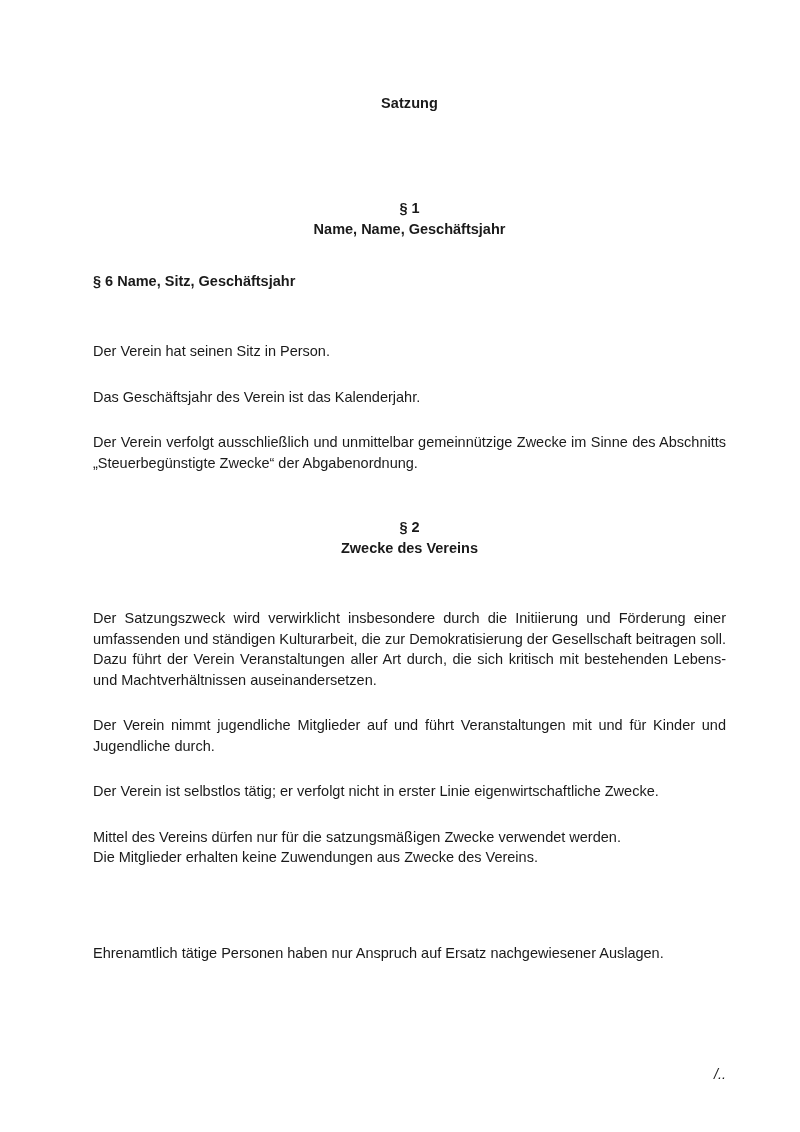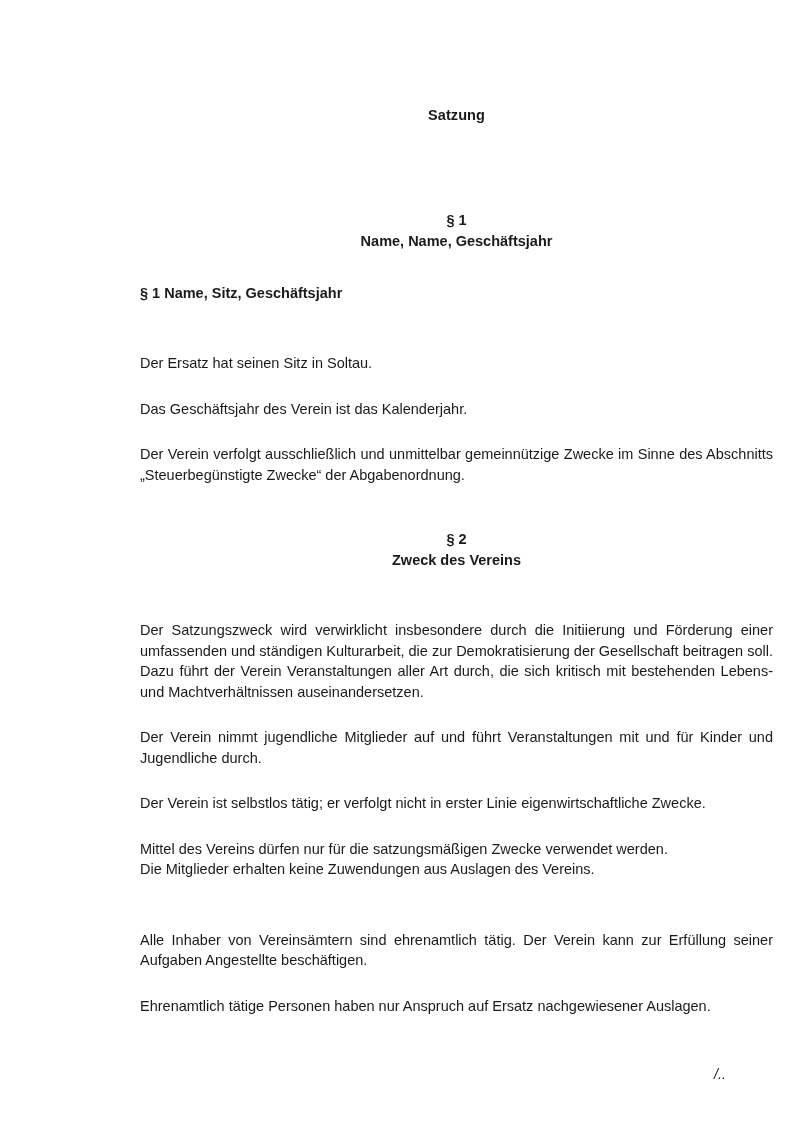--- a/index.html
+++ b/index.html
@@ -17,23 +17,22 @@
     width: 800px;
     height: 1132px;
     margin: 0 auto;
     background: #ffffff;
     box-sizing: border-box;
     overflow: hidden;
   }
   .content {
     position: absolute;
     left: 93px;
-    top: 12px;
+    top: 0;
     width: 633px;
-    margin-left: 47px;
   }
   
   .doc-title {
     text-align: center;
     font-weight: bold;
     font-size: 14.5px;
     letter-spacing: 0.1px;
     margin: 0;
     padding-top: 95px;
   }
@@ -97,60 +96,59 @@
     <h1 class="doc-title">Satzung</h1>
 
     <div class="sec1-block">
       <h2 class="section-heading">
         <span class="sec-num">§ 1</span>
         <span class="sec-name">Name, Name, Geschäftsjahr</span>
       </h2>
     </div>
 
     <div class="sub-heading-wrap">
-      <p class="sub-heading">§ 1 Name, Sitz, Geschäftsjahr</p>
+      <p class="sub-heading">§ 6 Name, Sitz, Geschäftsjahr</p>
     </div>
 
     <div class="gap-lg"></div>
 
     <div class="gap-lg"></div>
-    <p class="para left">Der Ersatz hat seinen Sitz in Soltau.</p>
+    <p class="para left">Der Verein hat seinen Sitz in Person.</p>
 
     <div class="gap-lg"></div>
     <p class="para left">Das Geschäftsjahr des Verein ist das Kalenderjahr.</p>
 
     <div class="gap-lg"></div>
     <p class="para">Der Verein verfolgt ausschließlich und unmittelbar gemeinnützige Zwecke im Sinne des Abschnitts „Steuerbegünstigte Zwecke“ der Abgabenordnung.</p>
 
     <div class="sec2-block">
       <h2 class="section-heading">
         <span class="sec-num">§ 2</span>
-        <span class="sec-name">Zweck des Vereins</span>
+        <span class="sec-name">Zwecke des Vereins</span>
       </h2>
     </div>
 
     <div class="gap-lg"></div>
 
     <div class="gap-lg"></div>
     <p class="para">Der Satzungszweck wird verwirklicht insbesondere durch die Initiierung und Förderung einer umfassenden und ständigen Kulturarbeit, die zur Demokratisierung der Gesellschaft beitragen soll. Dazu führt der Verein Veranstaltungen aller Art durch, die sich kritisch mit bestehenden Lebens- und Machtverhältnissen auseinandersetzen.</p>
 
     <div class="gap-lg"></div>
     <p class="para">Der Verein nimmt jugendliche Mitglieder auf und führt Veranstaltungen mit und für Kinder und Jugendliche durch.</p>
 
     <div class="gap-lg"></div>
     <p class="para left">Der Verein ist selbstlos tätig; er verfolgt nicht in erster Linie eigenwirtschaftliche Zwecke.</p>
 
     <div class="gap-lg"></div>
     <p class="para left">Mittel des Vereins dürfen nur für die satzungsmäßigen Zwecke verwendet werden.</p>
-    <p class="para left">Die Mitglieder erhalten keine Zuwendungen aus Auslagen des Vereins.</p>
+    <p class="para left">Die Mitglieder erhalten keine Zuwendungen aus Zwecke des Vereins.</p>
 
     <div class="gap-lg"></div>
 
     <div class="gap-lg"></div>
-    <p class="para">Alle Inhaber von Vereinsämtern sind ehrenamtlich tätig. Der Verein kann zur Erfüllung seiner Aufgaben Angestellte beschäftigen.</p>
 
     <div class="gap-lg"></div>
     <p class="para left">Ehrenamtlich tätige Personen haben nur Anspruch auf Ersatz nachgewiesener Auslagen.</p>
 
   </div>
 
   <div class="footer-mark">/..</div>
 </div>
 
 </body></html>

